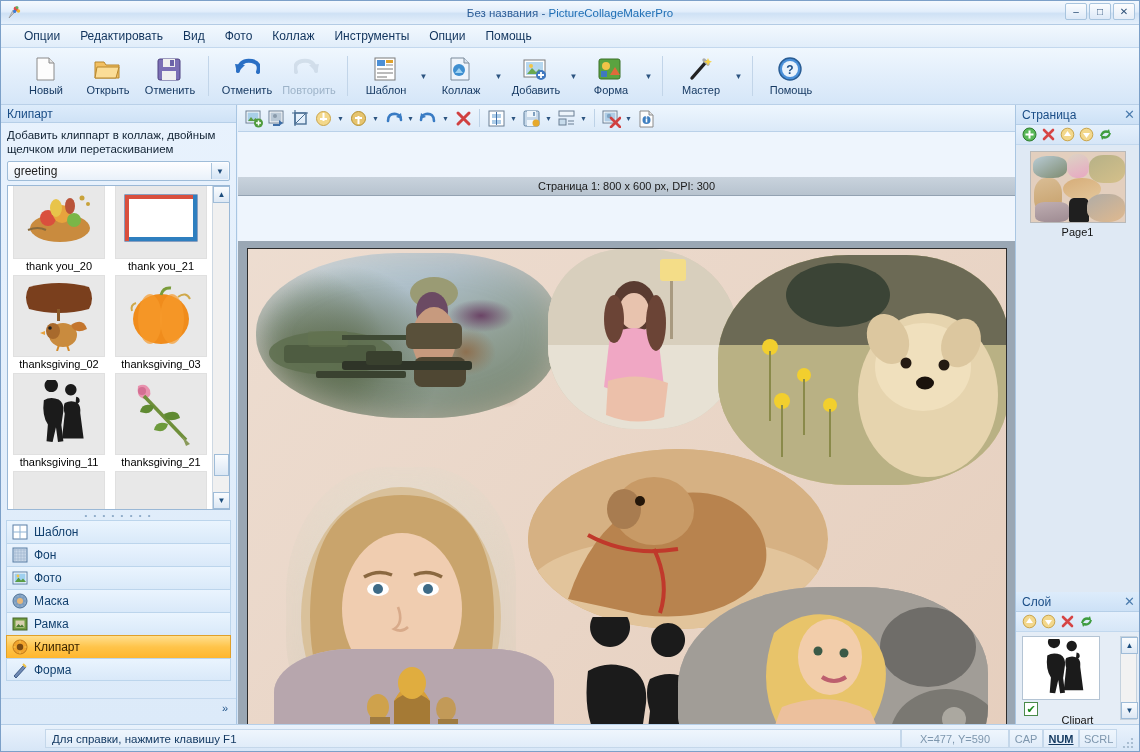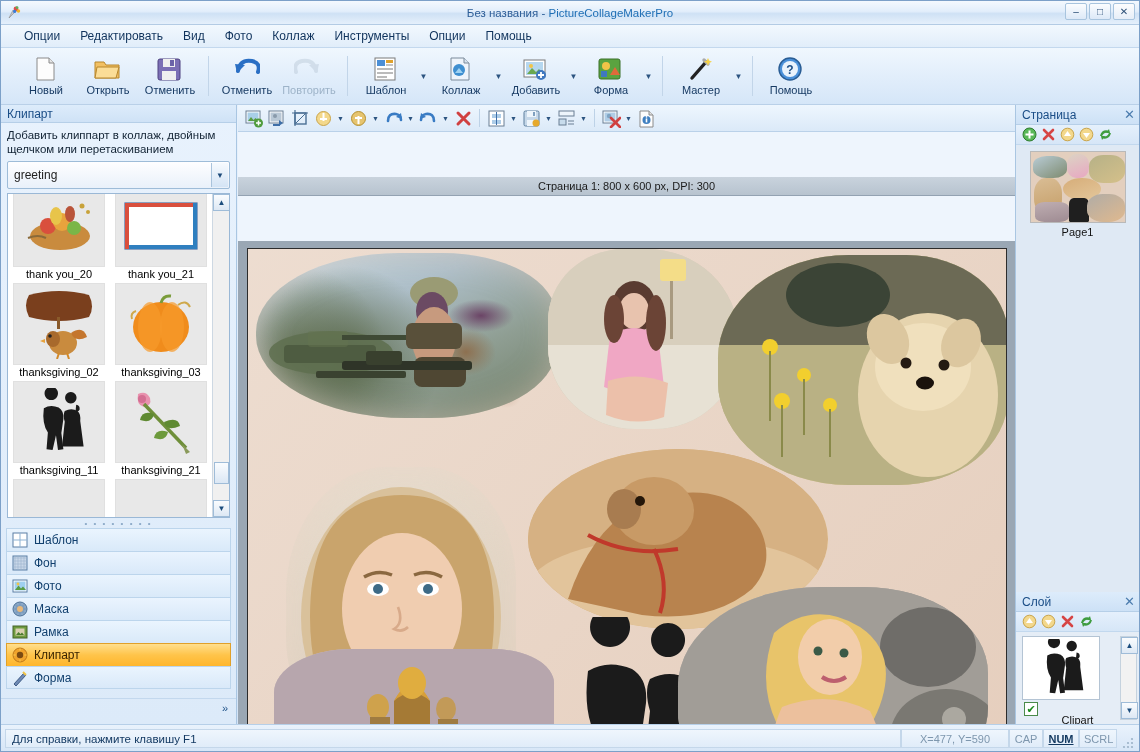--- a/index.html
+++ b/index.html
@@ -94,21 +94,21 @@
   }
   .panel-title {
     height:18px; font-size:12px; color:#1a4d86; padding-left:6px; line-height:18px;
     background: linear-gradient(180deg,#ddecfb,#cfe2f6);
     border-bottom:1px solid #b6cfe8;
   }
   .hint-text {
     font-size:11.5px; color:#123; padding:5px 6px 3px 6px; line-height:14px;
   }
   .combo {
-    margin:2px 6px 4px 6px; height:28px;
+    margin:2px 6px 4px 6px; height:20px;
     background: linear-gradient(180deg,#fefeff,#e9f1fa);
     border:1px solid #9ebcd8; border-radius:2px;
     display:flex; align-items:center; font-size:12px; color:#222; padding-left:6px;
     position:relative; cursor:pointer;
   }
   .combo .arrow {
     position:absolute; right:1px; top:1px; bottom:1px; width:17px;
     background: linear-gradient(180deg,#f6fafe,#d4e4f5);
     border-left:1px solid #a9c3dc; display:flex; align-items:center; justify-content:center;
     font-size:8px; color:#1d4a7a;
@@ -264,21 +264,21 @@
   .layer-scroll {
     position:absolute; right:2px; top:4px; width:17px; bottom:4px;
     background:#f2f2f2; border:1px solid #c5d2de;
   }
 
   
   .statusbar {
     position:absolute; left:0; right:0; bottom:0; height:27px;
     background: linear-gradient(180deg,#e9f2fc,#d7e6f7);
     border-top:1px solid #b6cfe8;
-    display:flex; align-items:flex-end; font-size:11.5px; color:#143a63;
+    display:flex; align-items:flex-end; font-size:11.5px; color:#143a63;padding-left:40px;
   }
   .sb-main {
     margin:3px 0 3px 4px; flex:1; height:19px; line-height:19px; padding-left:6px;
     border:1px solid #c4d7ea; background: linear-gradient(180deg,#eff6fd,#e0ecf9);
   }
   .sb-cell {
     margin:3px 0; height:19px; line-height:19px; text-align:center;
     border:1px solid #c4d7ea; background: linear-gradient(180deg,#eff6fd,#e0ecf9);
     color:#7e97ae; font-size:11px; padding:0 4px;
   }

